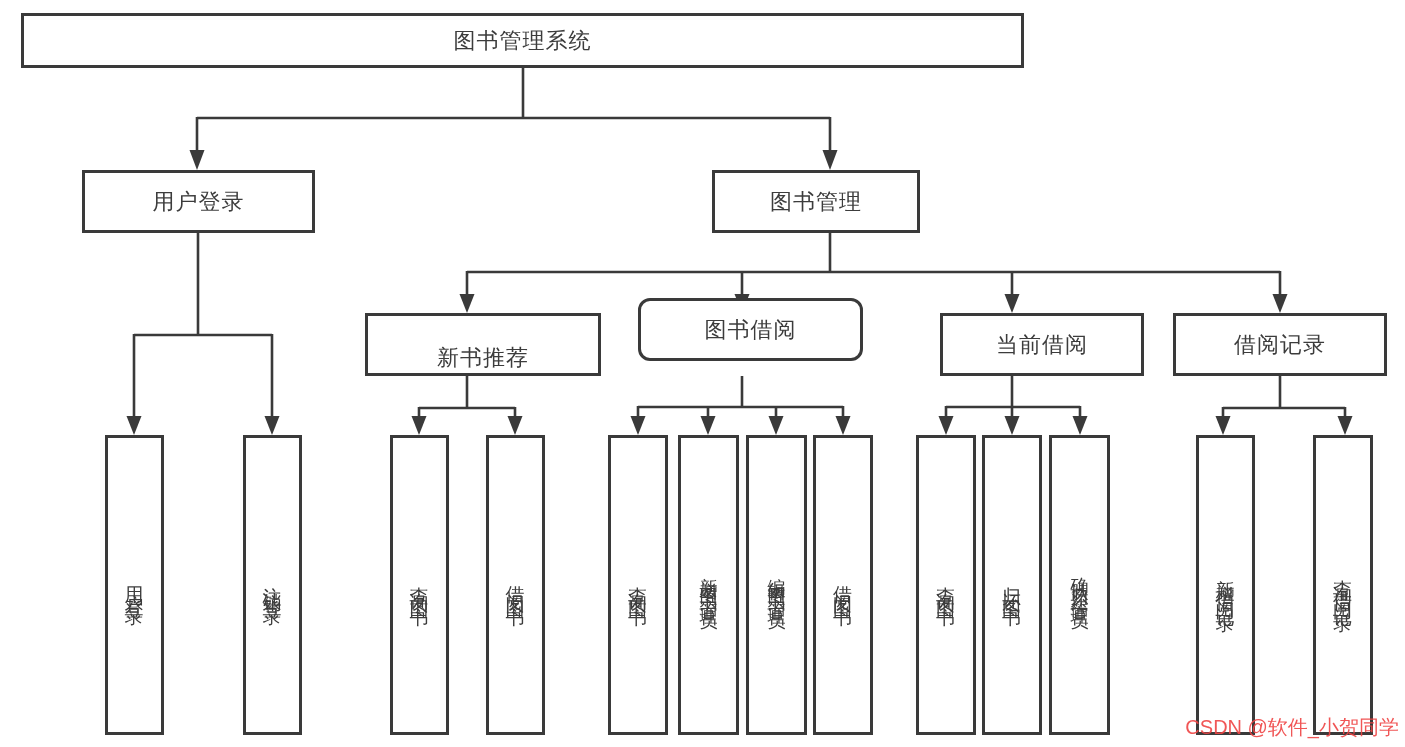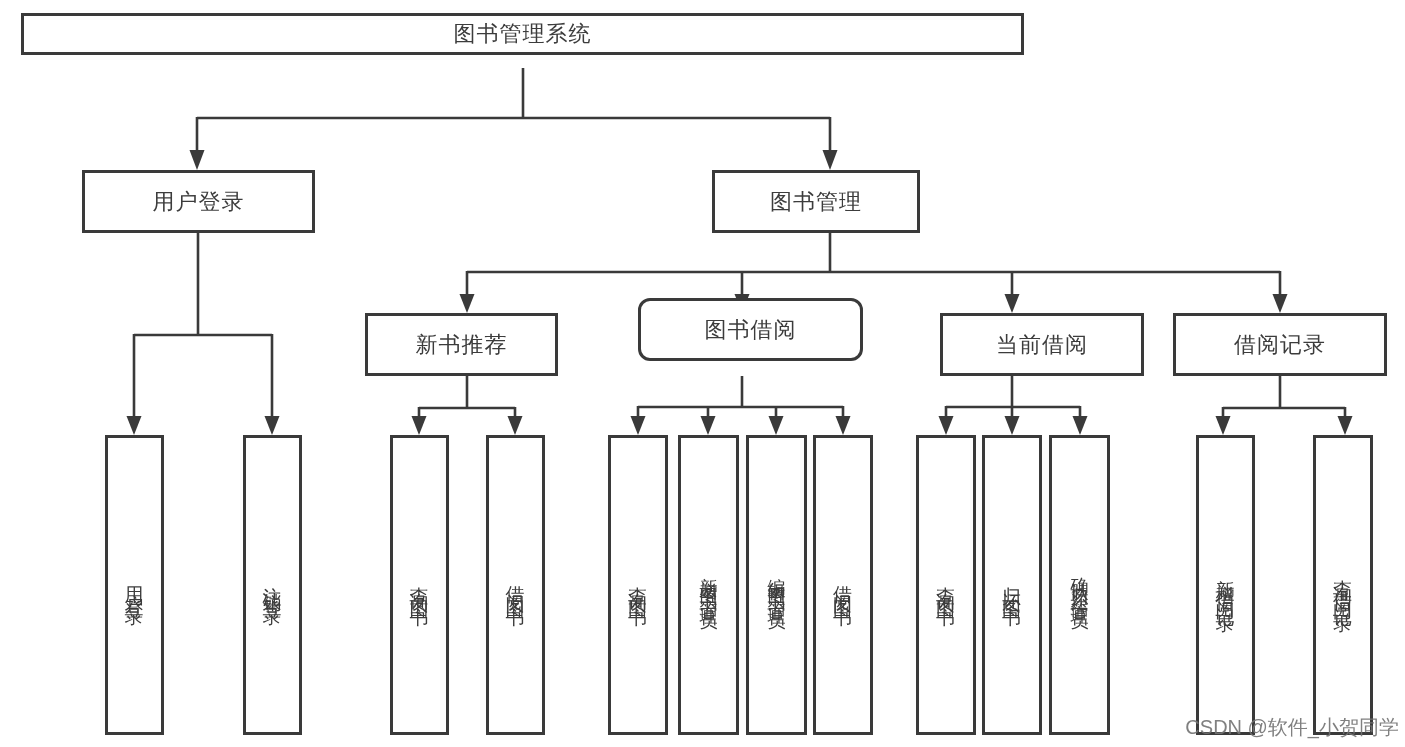--- a/index.html
+++ b/index.html
@@ -49,21 +49,21 @@
   .node.v.long {
     letter-spacing: 5px;
     font-size: 18px;
   }
   .watermark {
     position: absolute;
     right: 6px;
     bottom: 6px;
     z-index: 5;
     font-size: 20px;
-    color: #737373;
+    color: #ef4444;
     opacity: 0.9;
     white-space: nowrap;
     pointer-events: none;
   }
 </style>
 </head>
 <body>
 
 <div class="canvas">
 
@@ -126,32 +126,32 @@
       <polygon points="768.5,416 783.5,416 776,435"></polygon>
       <polygon points="835.5,416 850.5,416 843,435"></polygon>
       <polygon points="938.5,416 953.5,416 946,435"></polygon>
       <polygon points="1004.5,416 1019.5,416 1012,435"></polygon>
       <polygon points="1072.5,416 1087.5,416 1080,435"></polygon>
       <polygon points="1215.5,416 1230.5,416 1223,435"></polygon>
       <polygon points="1337.5,416 1352.5,416 1345,435"></polygon>
     </g>
   </svg>
 
-  <div class="node h" style="left:21px; top:13px; width:1003px; height:42px;">
+  <div class="node h" style="left:21px; top:13px; width:1003px; height:55px;">
     <span>图书管理系统</span>
   </div>
 
   <div class="node h" style="left:82px; top:170px; width:233px; height:63px;">
     <span>用户登录</span>
   </div>
   <div class="node h" style="left:712px; top:170px; width:208px; height:63px;">
     <span>图书管理</span>
   </div>
 
-  <div class="node h" style="left:365px; top:313px; width:193px; height:63px;">
+  <div class="node h" style="left:365px; top:313px; width:236px; height:63px;align-items:flex-end;">
     <span>新书推荐</span>
   </div>
   <div class="node h" style="left:638px; top:298px; width:225px; height:63px;border-radius:12px;">
     <span>图书借阅</span>
   </div>
   <div class="node h" style="left:940px; top:313px; width:204px; height:63px;">
     <span>当前借阅</span>
   </div>
   <div class="node h" style="left:1173px; top:313px; width:214px; height:63px;">
     <span>借阅记录</span>

